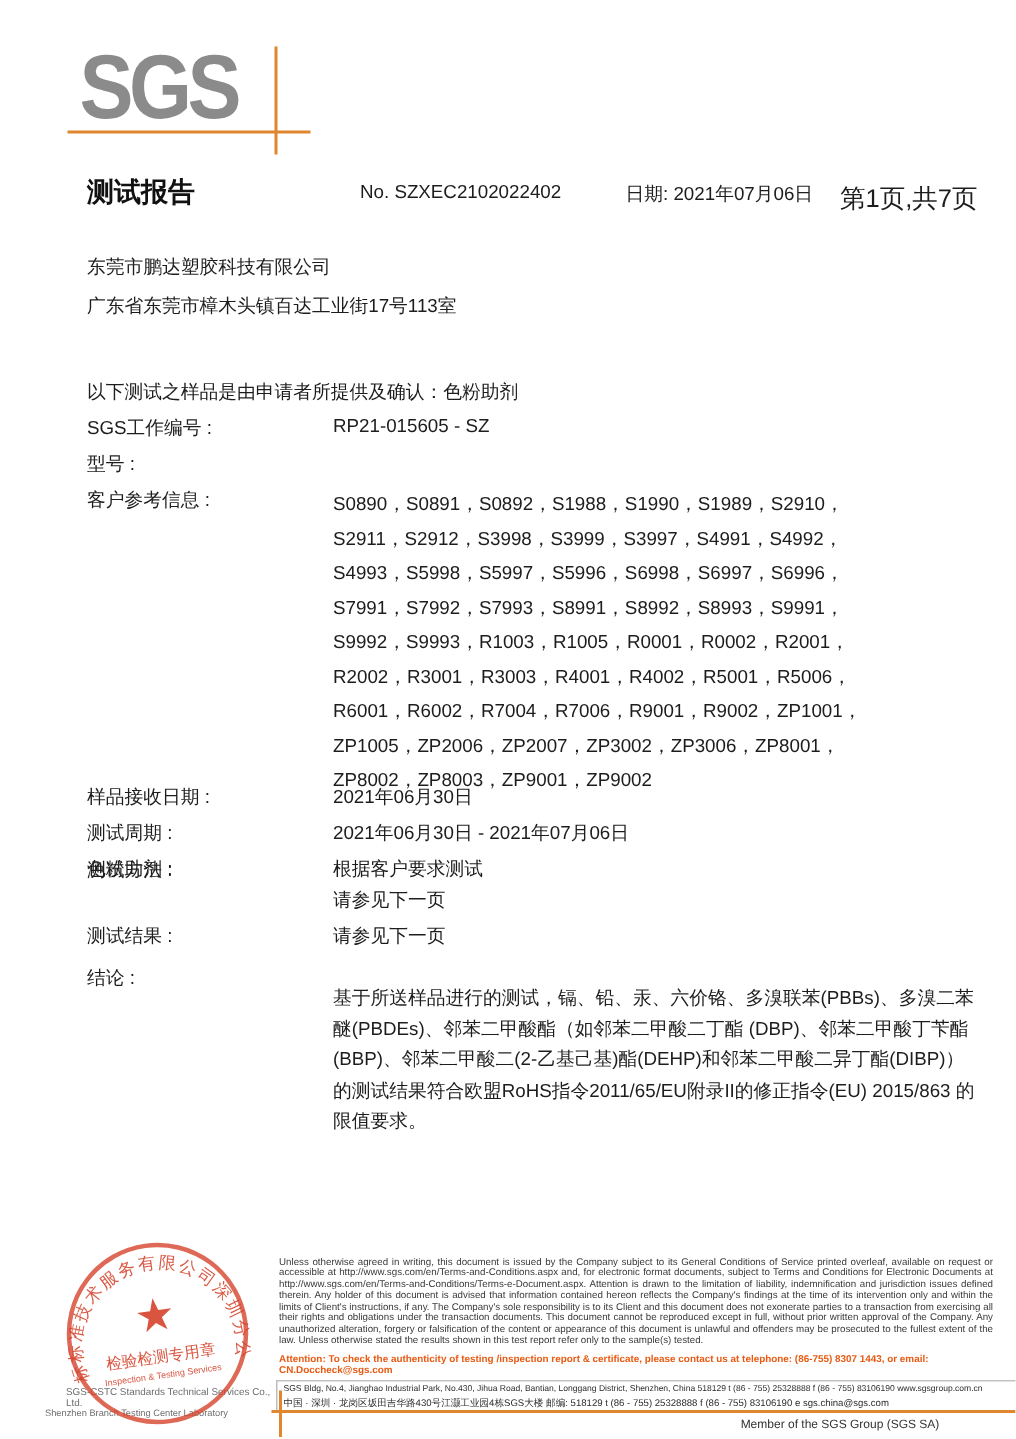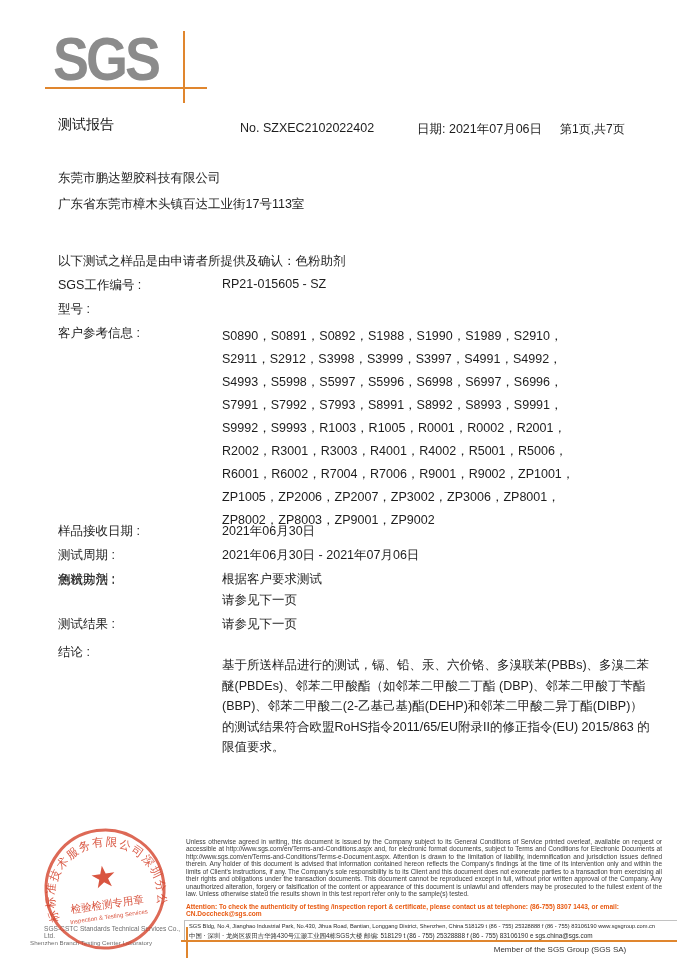--- a/index.html
+++ b/index.html
@@ -13,24 +13,24 @@
   
   .logo{
     position:absolute;left:53px;top:24px;
     font-size:54px;font-weight:700;color:#8b8b8b;
     letter-spacing:-3px;transform:scaleY(1.12);transform-origin:top left;
     font-family:"Liberation Sans",sans-serif;
   }
   .cross-h{position:absolute;left:45px;top:87px;width:162px;height:2px;background:#e0862e;}
   .cross-v{position:absolute;left:183px;top:31px;width:2px;height:72px;background:#e0862e;}
 
-  .doc-title{position:absolute;left:58px;top:116px;font-size:14px;font-weight:400;color:#111;}
+  .doc-title{position:absolute;left:58px;top:116px;font-size:18px;font-weight:700;color:#111;}
   .report-no{position:absolute;left:240px;top:121px;font-size:12.5px;}
   .report-date{position:absolute;left:417px;top:121px;font-size:12.5px;text-align:center;}
-  .report-page{position:absolute;left:560px;top:121px;font-size:12px;text-align:center;}
+  .report-page{position:absolute;left:560px;top:121px;font-size:17px;text-align:center;}
 
   .applicant-name{position:absolute;left:58px;top:170px;font-size:12.5px;}
   .applicant-address{position:absolute;left:58px;top:196px;font-size:12.5px;text-align:right;}
 
   .statement{position:absolute;left:58px;top:253px;font-size:12.5px;font-family:Liberation Mono, monospace;}
 
   .flabel{position:absolute;left:58px;width:165px;font-size:12.5px;color:#1d1d1d;}
   .fvalue{position:absolute;left:222px;width:432px;font-size:12.5px;color:#1d1d1d;}
   .ref-line{display:block;line-height:23px;}
   .conclusion{line-height:20.5px;text-align:left;margin-top:24px;}

